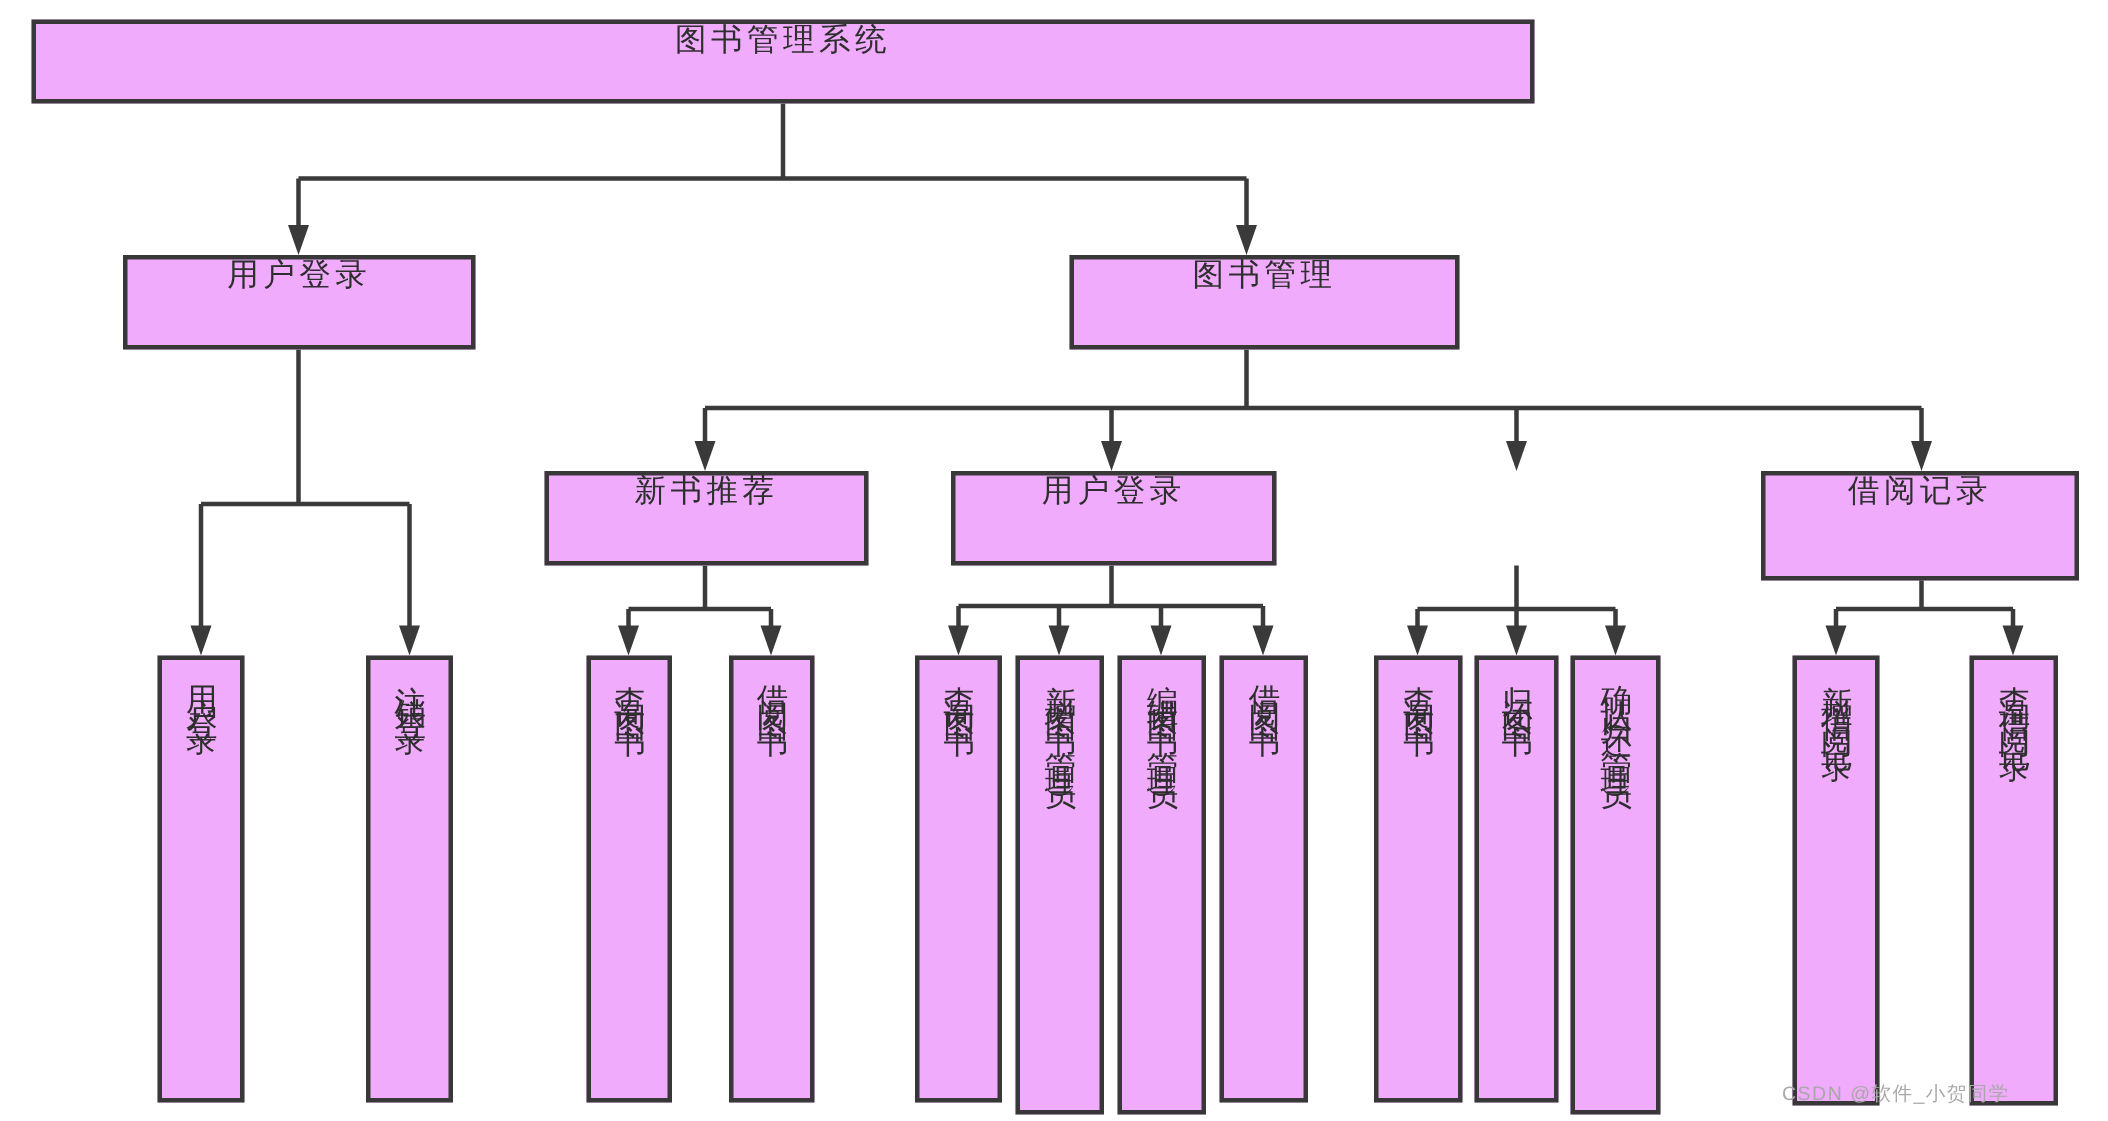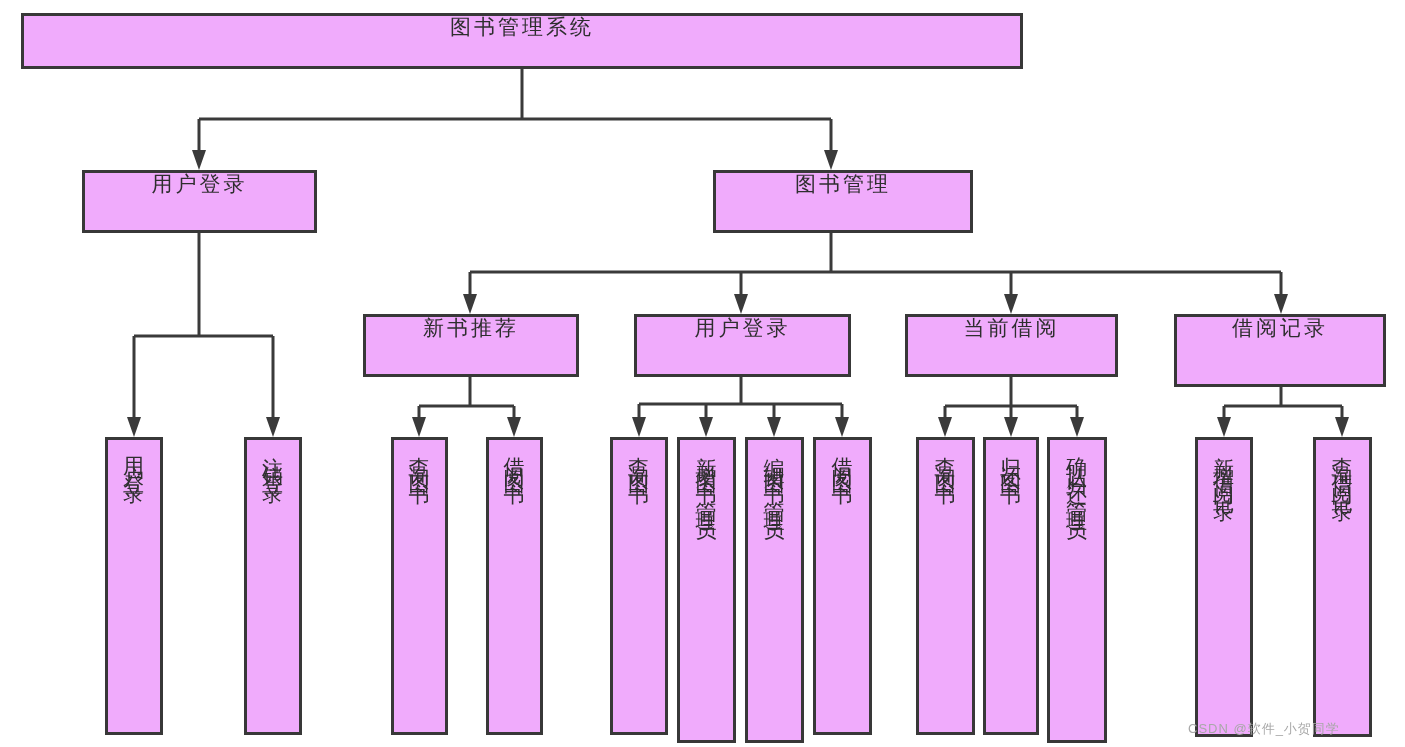--- a/index.html
+++ b/index.html
@@ -99,23 +99,20 @@
   <div class="box h" style="left:713px;top:170px;width:260px;height:63px">
     <span>图书管理</span>
   </div>
 
   <div class="box h" style="left:363px;top:314px;width:216px;height:63px">
     <span>新书推荐</span>
   </div>
   <div class="box h" style="left:634px;top:314px;width:217px;height:63px">
     <span>用户登录</span>
   </div>
-  <div class="box h" style="left:905px;top:314px;width:213px;height:63px">
-    <span>当前借阅</span>
-  </div>
   <div class="box h" style="left:1174px;top:314px;width:212px;height:73px">
     <span>借阅记录</span>
   </div>
 
   <div class="box v" style="left:105px;top:437px;width:58px;height:298px">
     <span>用户登录</span>
   </div>
   <div class="box v" style="left:244px;top:437px;width:58px;height:298px">
     <span>注销登录</span>
   </div>

